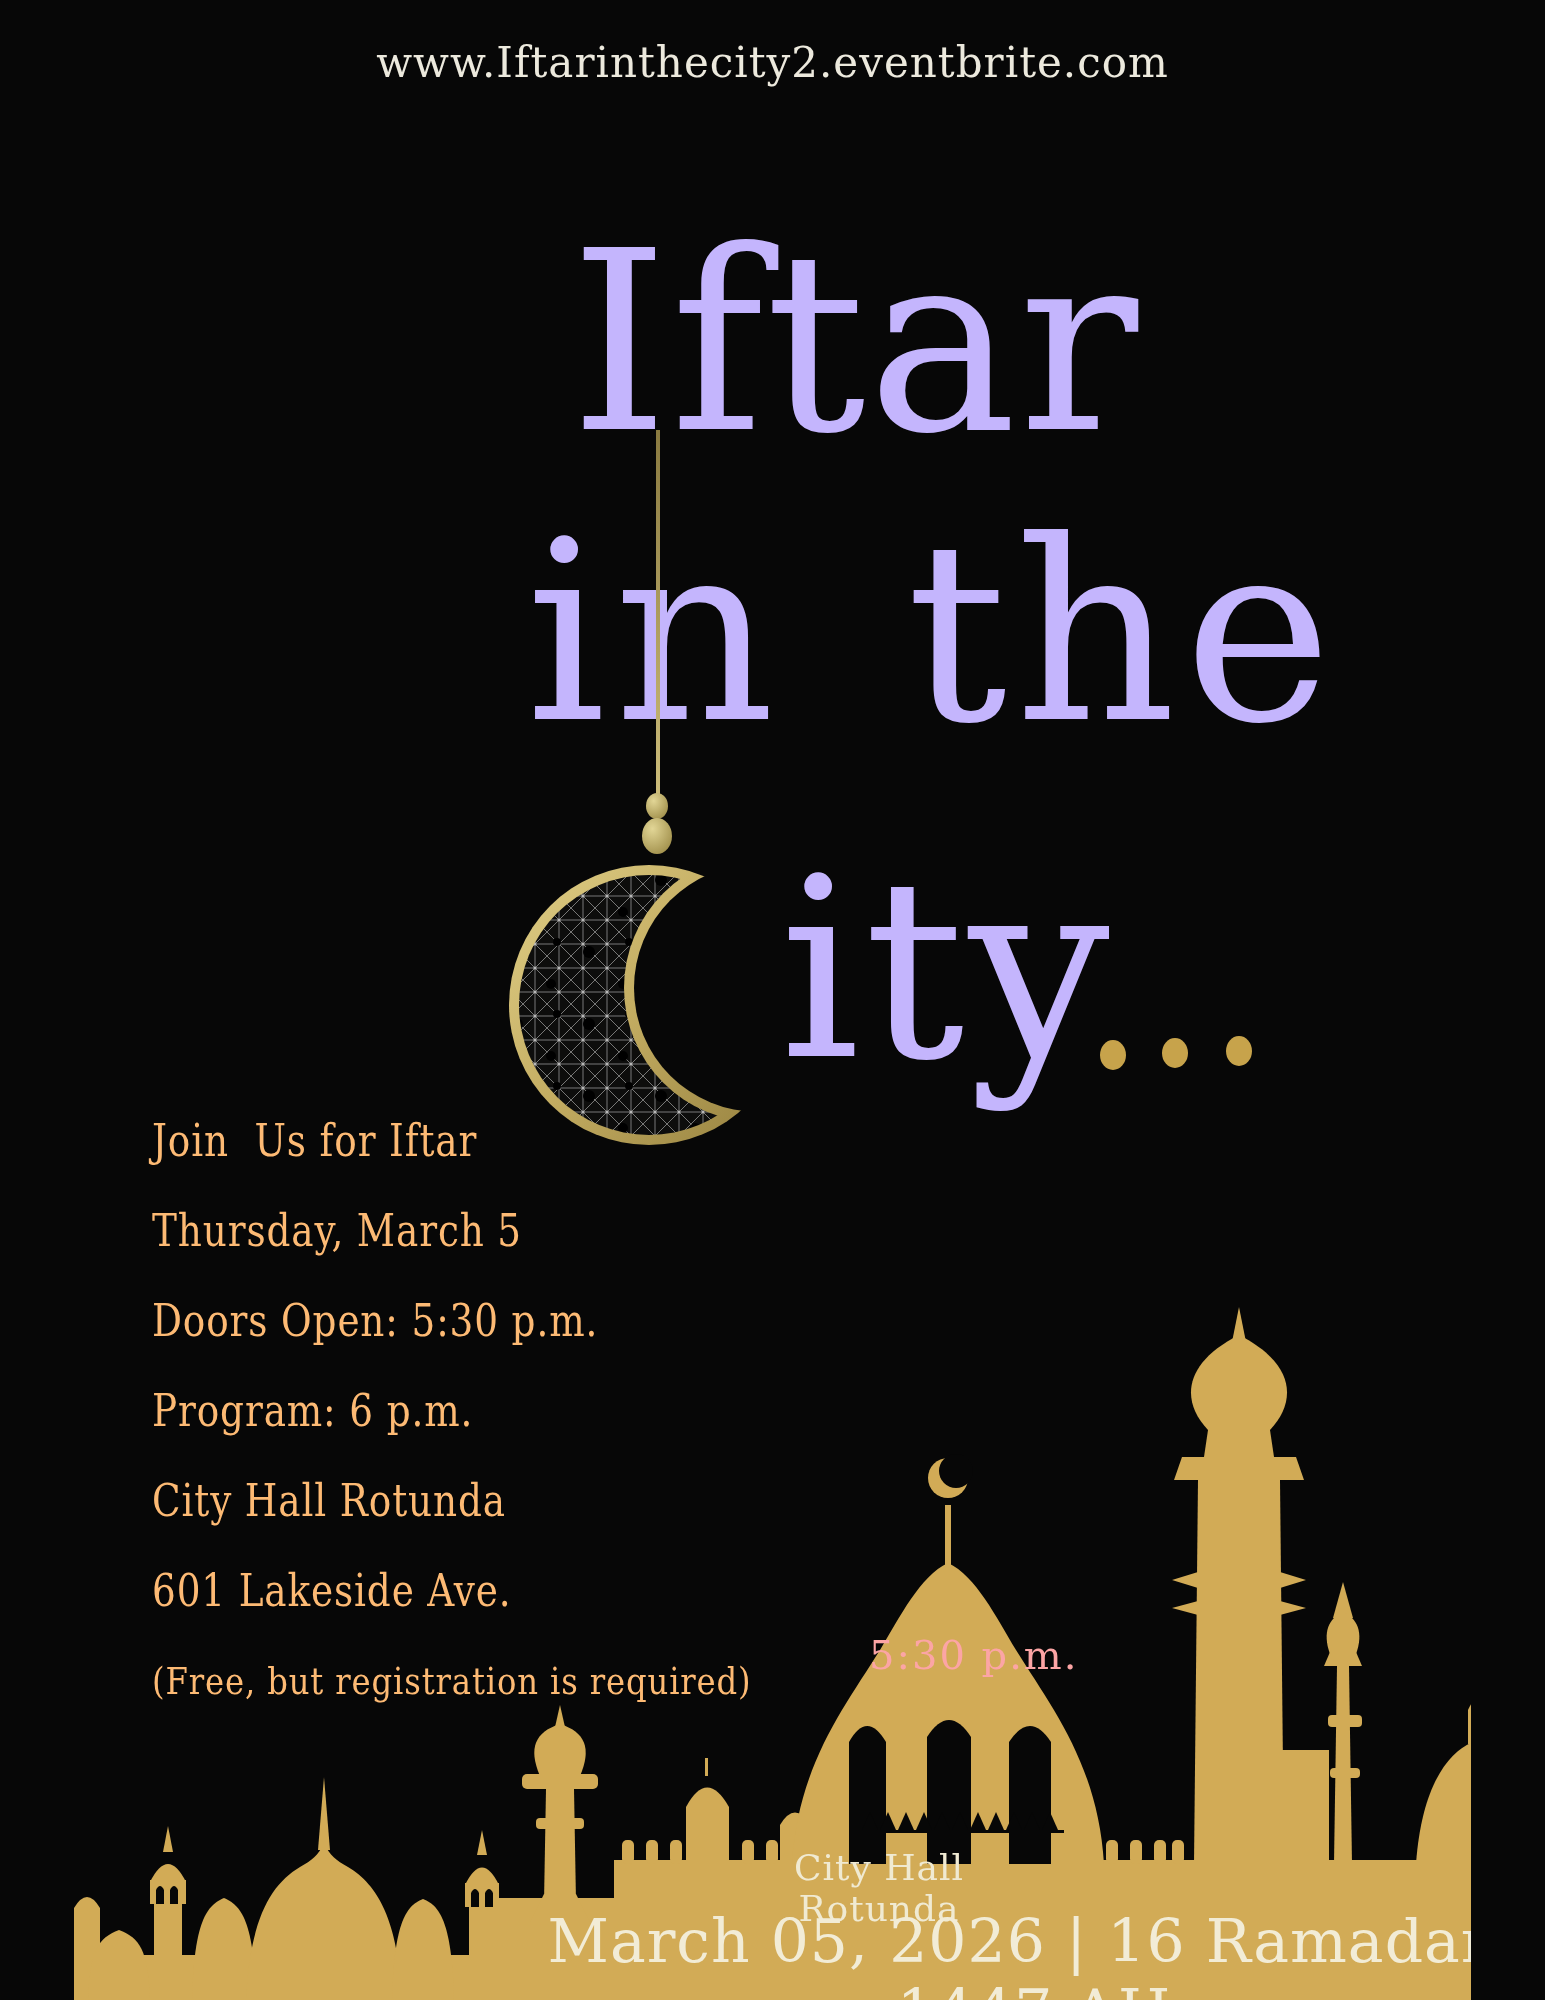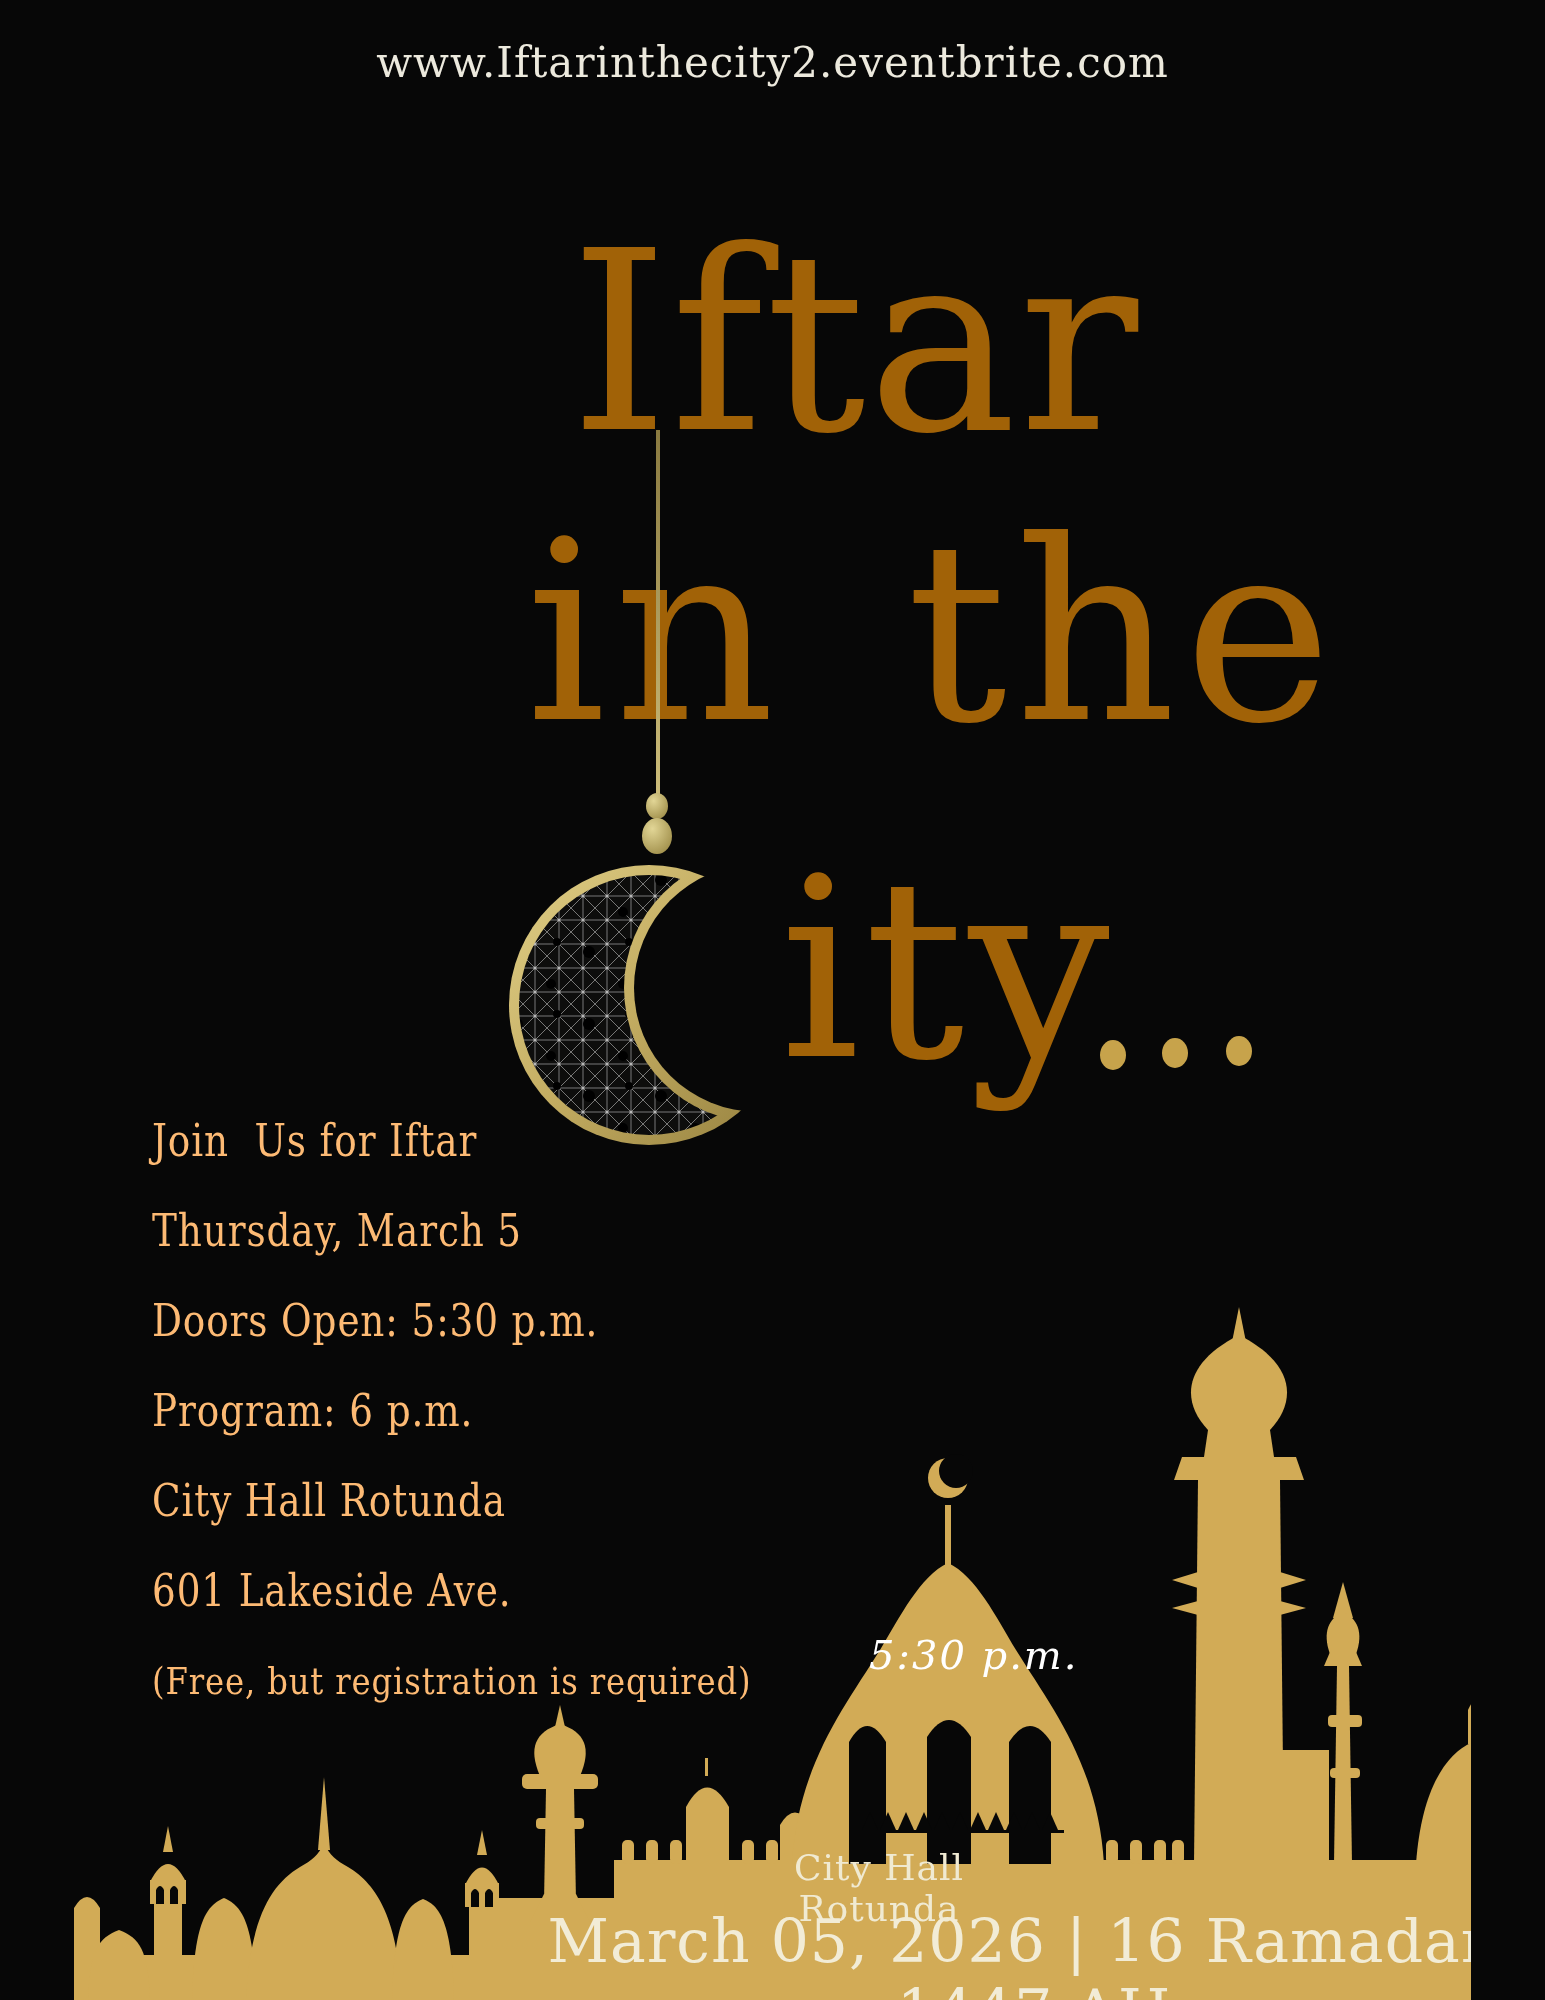--- a/index.html
+++ b/index.html
@@ -5,42 +5,42 @@
   html,body{margin:0;padding:0;background:#070707;}
   .poster{
     position:relative;width:1397px;height:2000px;margin:0 auto;
     background:#070707;overflow:hidden;
     font-family:"DejaVu Serif","Liberation Serif",serif;
   }
   .url{
     position:absolute;top:38px;left:0;width:100%;text-align:center;
     font-size:42px;letter-spacing:1px;color:#ece9dd;
   }
-  .title-line{position:absolute;color:#a16207;line-height:1;white-space:pre;}
+  .title-line{position:absolute;color:#c4b5fd;line-height:1;white-space:pre;}
   .t1{top:218px;left:496px;font-size:250px;letter-spacing:2px;}
   .t2{top:508px;left:452px;font-size:250px;letter-spacing:8px;word-spacing:36px;}
   .t3{top:845px;left:706px;font-size:250px;letter-spacing:4px;}
   .ellipsis{position:absolute;top:1040px;left:1026px;width:160px;height:34px;}
   .dot{position:absolute;width:26px;height:30px;border-radius:50%;background:#c7a34b;top:0;}
   .dot.d1{left:0;}.dot.d2{left:62px;top:-2px;}.dot.d3{left:126px;top:-4px;}
   .string{
     position:absolute;top:430px;left:582px;width:4px;height:368px;
     background:linear-gradient(#8a7a40,#cdbd7a);z-index:2;
   }
   .crescent-svg{position:absolute;top:788px;left:425px;z-index:2;}
   .details{position:absolute;top:1118px;left:78px;color:#fdba74;}
   .details .line{
     font-size:44px;line-height:46px;margin-bottom:44px;white-space:pre-wrap;
     transform:scaleX(.85);transform-origin:left center;letter-spacing:1px;
   }
   .details .line.small{font-size:38px;}
   .skyline{position:absolute;top:1260px;left:0;z-index:1;}
   .time-label{
     position:absolute;top:1632px;left:795px;z-index:3;
-    font-size:40px;color:#ffffff;letter-spacing:2px;font-style:italic;
+    font-size:40px;color:#fca5a5;letter-spacing:2px;
   }
   .venue-label{
     position:absolute;top:1847px;left:660px;width:290px;text-align:center;z-index:3;
     font-size:36px;color:#f0ead2;letter-spacing:1px;
   }
   .date-line{
     position:absolute;top:1906px;left:410px;width:1100px;text-align:center;z-index:3;
     font-size:60px;color:#f2ecd6;letter-spacing:1px;
   }
 </style>

